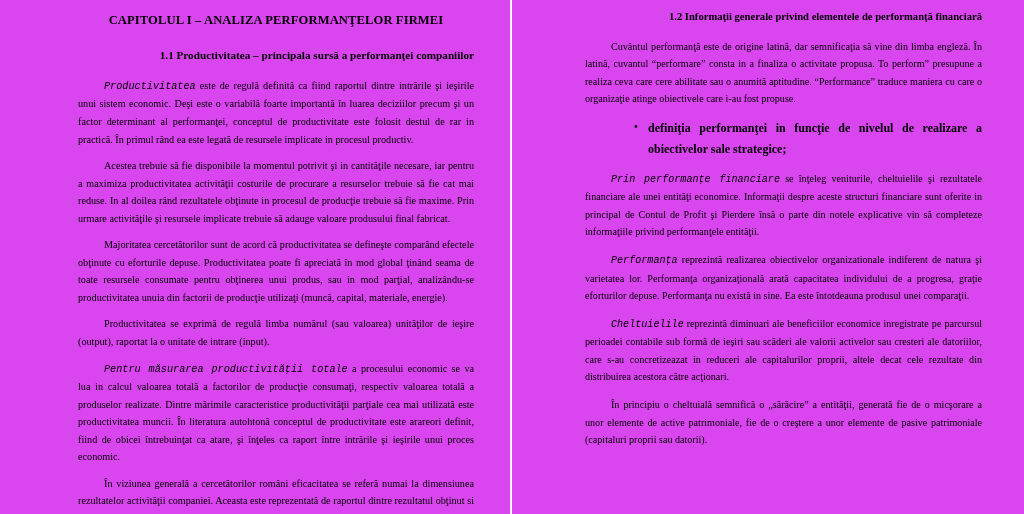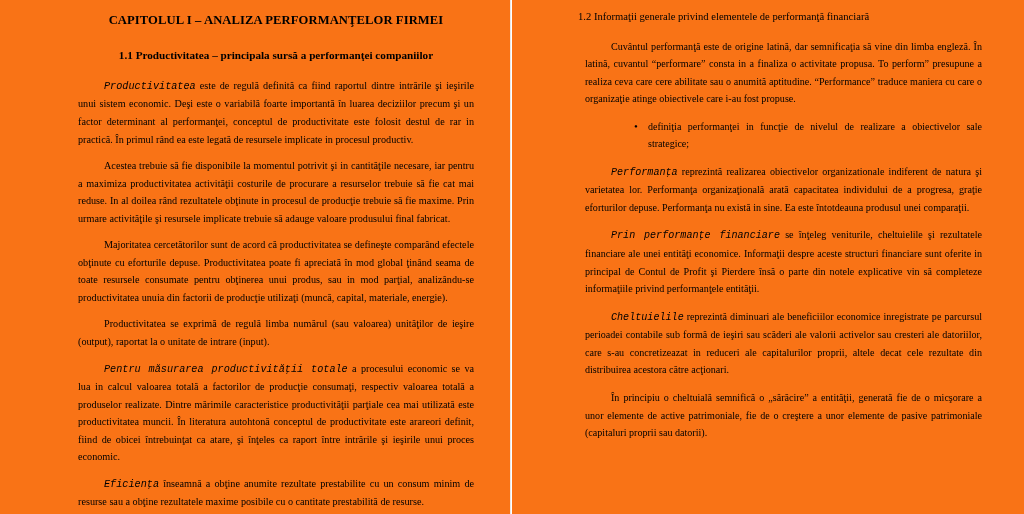--- a/index.html
+++ b/index.html
@@ -11,21 +11,21 @@
     overflow: hidden;
   }
   .spread {
     display: flex;
     width: 1024px;
     height: 514px;
     background: #ffffff;
     position: relative;
   }
   .page {
-    background: #f97316;
+    background: #d946ef;
     position: relative;
     overflow: hidden;
     font-family: "Liberation Serif", serif;
     color: #000000;
   }
   .page-left {
     width: 512px;
     height: 514px;
     padding: 0;
   }
@@ -55,28 +55,28 @@
     font-size: 12.6px;
     font-weight: bold;
     text-align: center;
     margin: 6px 0 0 0;
     letter-spacing: 0.1px;
     line-height: 1.3;
   }
   h2.section-title {
     font-size: 11.2px;
     font-weight: bold;
-    text-align: center;
+    text-align: right;
     margin: 20px 0 0 0;
     line-height: 1.3;
   }
   h2.section-title-right {
     font-size: 10.6px;
-    font-weight: normal;
-    text-align: left;
+    font-weight: bold;
+    text-align: right;
     margin: 4px 0 0 0;
     line-height: 1.3;
   }
   p.body {
     font-size: 10.2px;
     text-align: justify;
     text-justify: inter-word;
     margin: 0 0 9px 0;
     line-height: 1.72;
     text-indent: 26px;
@@ -86,26 +86,27 @@
     line-height: 1.74;
     margin: 0 0 10px 7px;
   }
   p.body.first-after-title { margin-top: 14px; }
   ul.bullets {
     margin: 2px 0 10px 0;
     padding-left: 56px;
     list-style: none;
   }
   ul.bullets li {
-    font-size: 10px;
+    font-size: 12px;
     text-align: justify;
     line-height: 1.74;
     margin: 0 0 6px 0;
     position: relative;
     padding-left: 14px;
+    font-weight: bold;
   }
   ul.bullets li:before {
     content: "\2022";
     position: absolute;
     left: 0;
     top: -1px;
     font-size: 11px;
   }
   i, .it { font-style: italic; font-family: Liberation Mono, monospace; }
 </style>
@@ -122,42 +123,41 @@
       <p class="body first-after-title"><i class="it">Productivitatea</i><span> este de regulă definită ca fiind raportul dintre intrările şi ieşirile unui sistem economic. Deşi este o variabilă foarte importantă în luarea deciziilor precum şi un factor determinant al performanţei, conceptul de productivitate este folosit destul de rar in practică. În primul rând ea este legată de resursele implicate in procesul productiv.</span></p>
 
       <p class="body"><span>Acestea trebuie să fie disponibile la momentul potrivit şi in cantităţile necesare, iar pentru a maximiza productivitatea activităţii costurile de procurare a resurselor trebuie să fie cat mai reduse. In al doilea rând rezultatele obţinute in procesul de producţie trebuie să fie maxime. Prin urmare activităţile şi resursele implicate trebuie să adauge valoare produsului final fabricat.</span></p>
 
       <p class="body"><span>Majoritatea cercetătorilor sunt de acord că productivitatea se defineşte comparând efectele obţinute cu eforturile depuse. Productivitatea poate fi apreciată în mod global ţinând seama de toate resursele consumate pentru obţinerea unui produs, sau in mod parţial, analizându-se productivitatea unuia din factorii de producţie utilizaţi (muncă, capital, materiale, energie).</span></p>
 
       <p class="body"><span>Productivitatea se exprimă de regulă limba numărul (sau valoarea) unităţilor de ieşire (output), raportat la o unitate de intrare (input).</span></p>
 
       <p class="body"><i class="it">Pentru măsurarea productivităţii totale</i><span> a procesului economic se va lua in calcul valoarea totală a factorilor de producţie consumaţi, respectiv valoarea totală a produselor realizate. Dintre mărimile caracteristice productivităţii parţiale cea mai utilizată este productivitatea muncii. În literatura autohtonă conceptul de productivitate este arareori definit, fiind de obicei întrebuinţat ca atare, şi înţeles ca raport între intrările şi ieşirile unui proces economic.</span></p>
 
-      <p class="body"><i class="it">Eficienţa</i><span> înseamnă a obţine anumite rezultate prestabilite cu un consum minim de resurse sau a obţine rezultatele maxime posibile cu o cantitate prestabilită de resurse.</span></p>
 
       <p class="body"><span>În viziunea generală a cercetătorilor români eficacitatea se referă numai la dimensiunea rezultatelor activităţii companiei. Aceasta este reprezentată de raportul dintre rezultatul obţinut si obiectivul de atins.</span></p>
     </div>
   </div>
 
   <div class="gutter"></div>
 
   <div class="page page-right">
     <div class="content">
       <h2 class="section-title-right">1.2 Informaţii generale privind elementele de performanţă financiară</h2>
 
       <p class="body first-after-title"><span>Cuvântul performanţă este de origine latină, dar semnificaţia să vine din limba engleză. În latină, cuvantul “performare” consta in a finaliza o activitate propusa. To perform” presupune a realiza ceva care cere abilitate sau o anumită aptitudine. “Performance” traduce maniera cu care o organizaţie atinge obiectivele care i-au fost propuse.</span></p>
 
 
       <ul class="bullets">
         <li>definiţia performanţei in funcţie de nivelul de realizare a obiectivelor sale strategice;</li>
       </ul>
 
+      <p class="body"><i class="it">Prin performanţe financiare</i><span> se înţeleg veniturile, cheltuielile şi rezultatele financiare ale unei entităţi economice. Informaţii despre aceste structuri financiare sunt oferite in principal de Contul de Profit şi Pierdere însă o parte din notele explicative vin să completeze informaţiile privind performanţele entităţii.</span></p>
+
       <p class="body"><i class="it">Performanţa</i><span> reprezintă realizarea obiectivelor organizationale indiferent de natura şi varietatea lor. Performanţa organizaţională arată capacitatea individului de a progresa, graţie eforturilor depuse. Performanţa nu există in sine. Ea este întotdeauna produsul unei comparaţii.</span></p>
-
-      <p class="body"><i class="it">Prin performanţe financiare</i><span> se înţeleg veniturile, cheltuielile şi rezultatele financiare ale unei entităţi economice. Informaţii despre aceste structuri financiare sunt oferite in principal de Contul de Profit şi Pierdere însă o parte din notele explicative vin să completeze informaţiile privind performanţele entităţii.</span></p>
 
       <p class="body"><i class="it">Cheltuielile</i><span> reprezintă diminuari ale beneficiilor economice inregistrate pe parcursul perioadei contabile sub formă de ieşiri sau scăderi ale valorii activelor sau cresteri ale datoriilor, care s-au concretizeazat in reduceri ale capitalurilor proprii, altele decat cele rezultate din distribuirea acestora către acţionari.</span></p>
 
       <p class="body"><span>În principiu o cheltuială semnifică o „sărăcire” a entităţii, generată fie de o micşorare a unor elemente de active patrimoniale, fie de o creştere a unor elemente de pasive patrimoniale (capitaluri proprii sau datorii).</span></p>
 
     </div>
   </div>
 
 </div>
 

